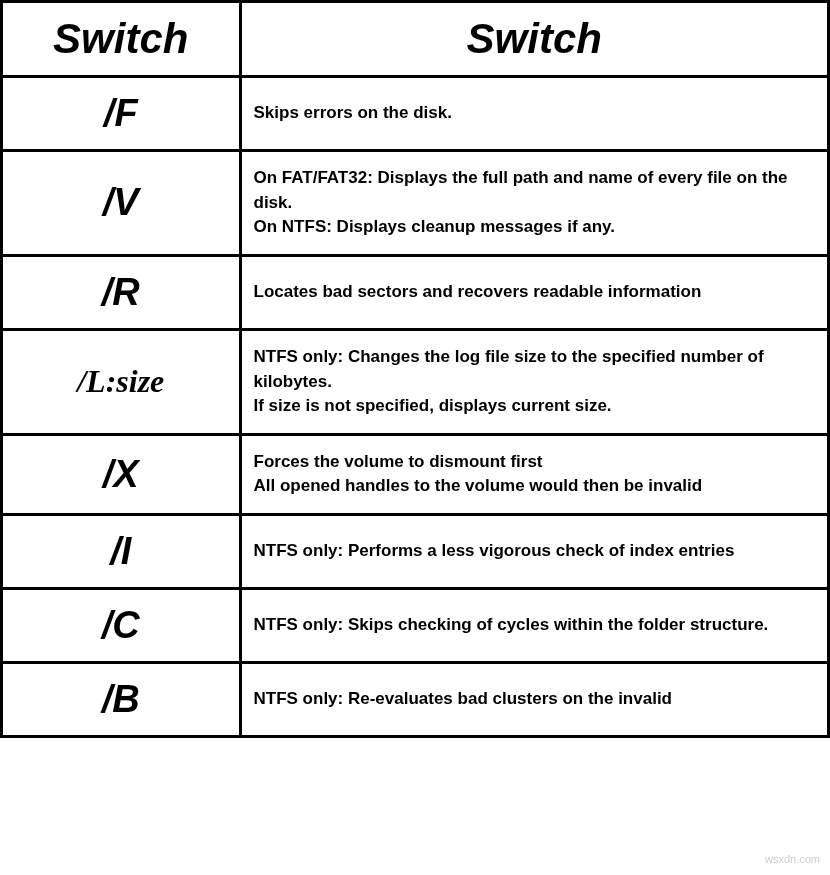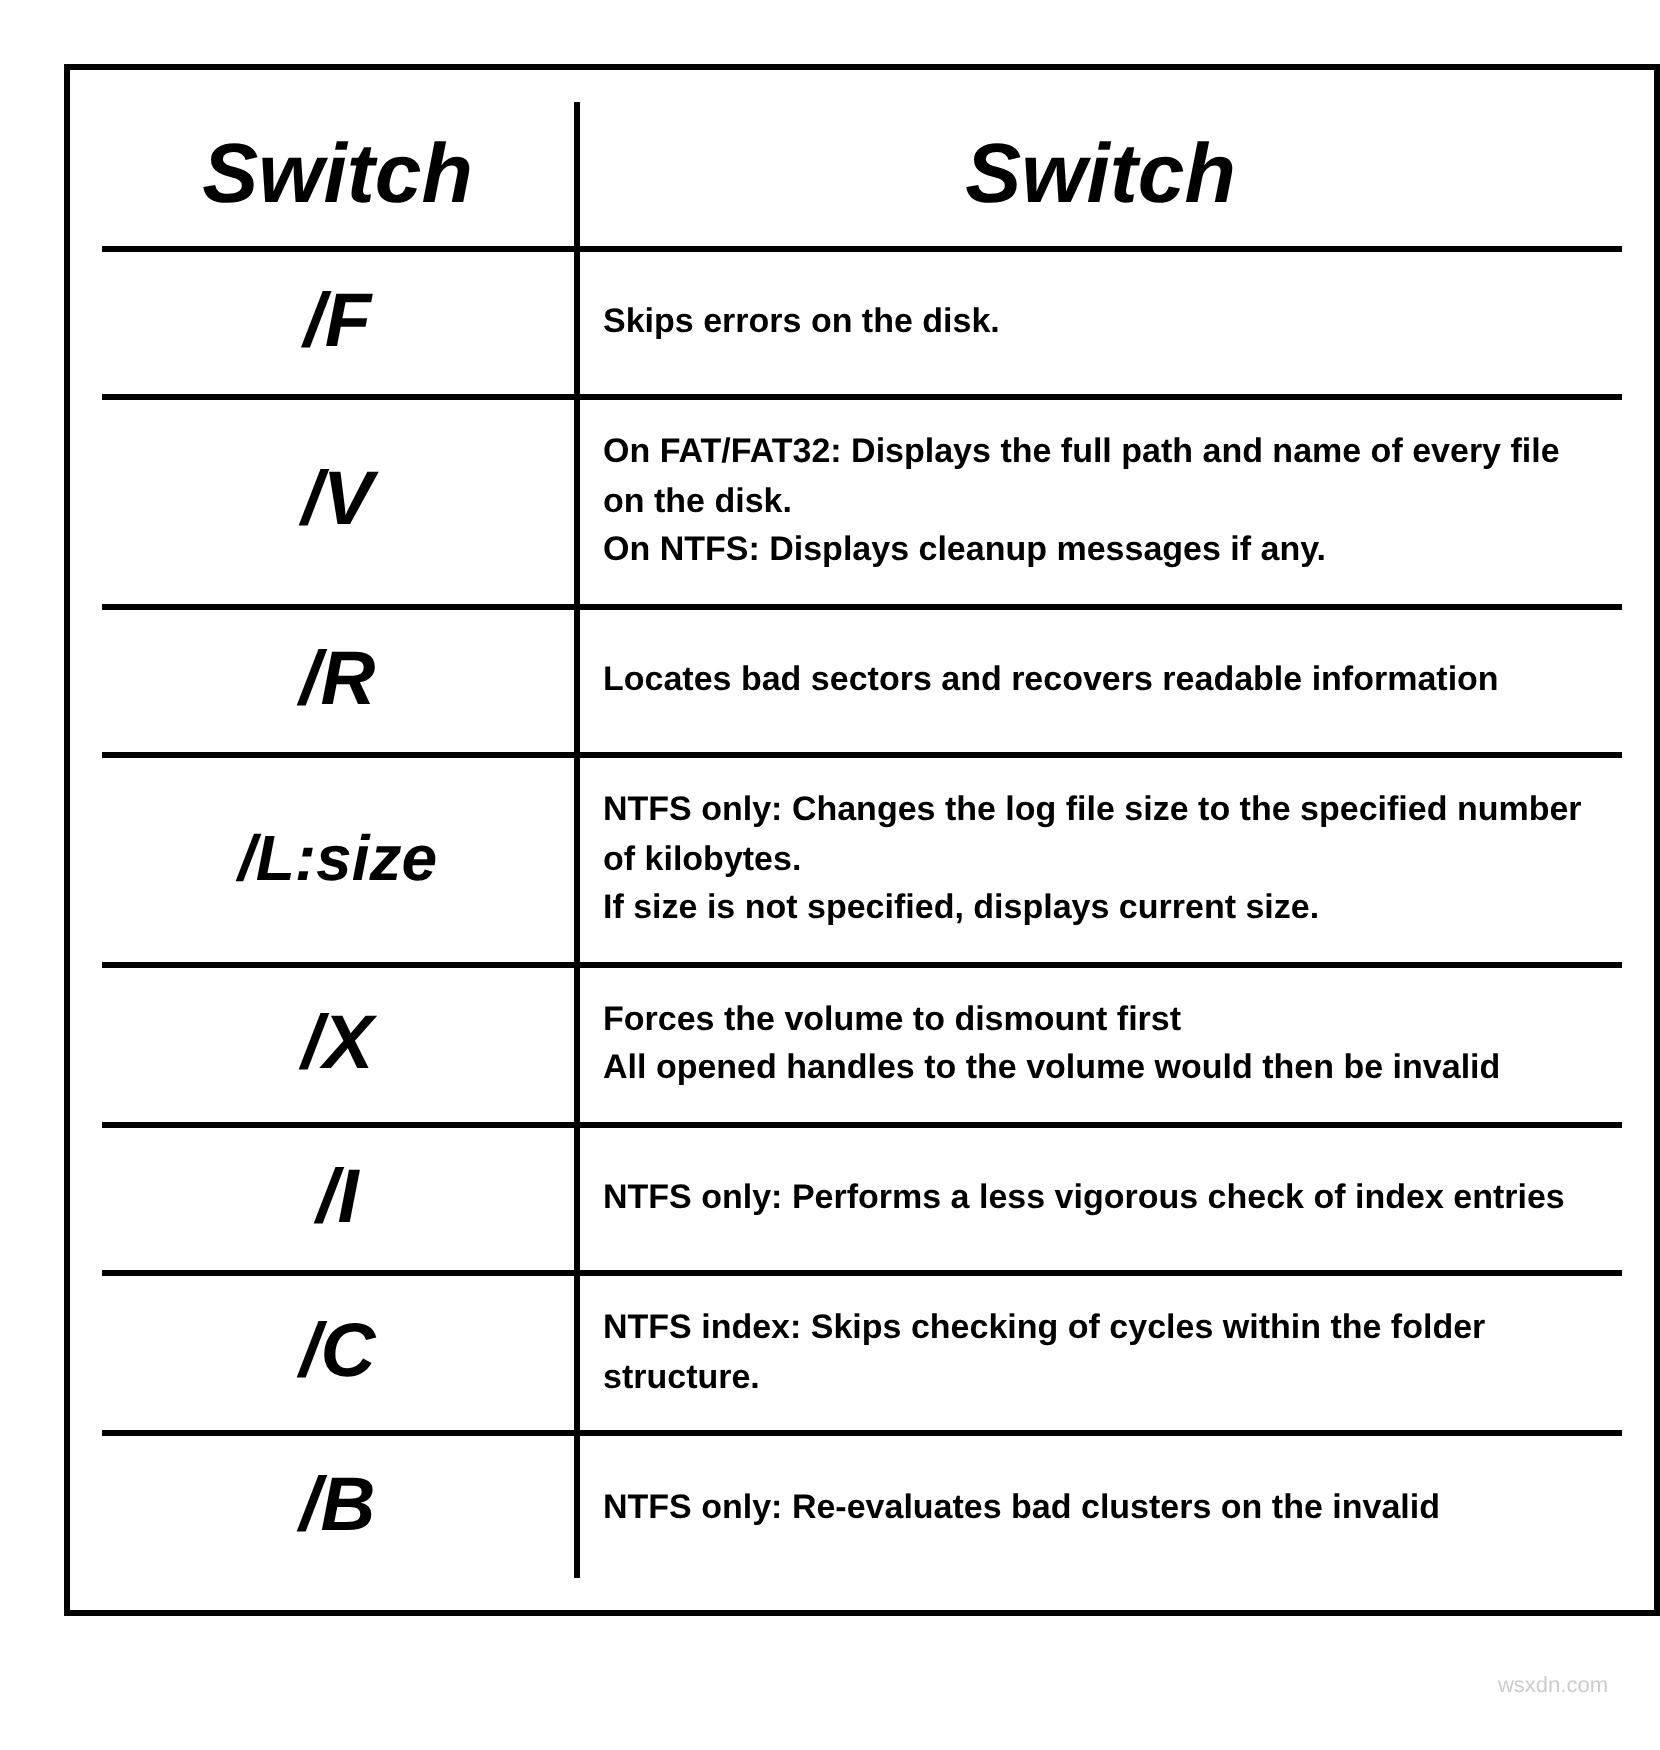--- a/index.html
+++ b/index.html
@@ -1,17 +1,17 @@
 <!DOCTYPE html>
 <html><head>
   <meta charset="utf-8">
   <style>
     * {
       margin: 0;
-      padding: 16px;
+      padding: 0;
       box-sizing: border-box;
     }
 
     body {
       background: #fff;
       font-family: Arial, sans-serif;
       width: 830px;
       min-height: 875px;
       display: flex;
       align-items: flex-start;
@@ -63,20 +63,21 @@
     }
 
     tbody tr td:last-child {
       font-size: 17px;
       font-weight: 700;
       line-height: 1.45;
     }
 
     .switch-lsize {
       font-size: 32px !important;
+      font-family: Liberation Serif, serif;
     }
 
     .watermark {
       position: fixed;
       bottom: 10px;
       right: 10px;
       font-size: 11px;
       color: #ccc;
       font-family: Arial, sans-serif;
       margin-left: 44px;
@@ -113,21 +114,21 @@
         <tr>
           <td>/X</td>
           <td>Forces the volume to dismount first<br>All opened handles to the volume would then be invalid</td>
         </tr>
         <tr>
           <td>/I</td>
           <td>NTFS only: Performs a less vigorous check of index entries</td>
         </tr>
         <tr>
           <td>/C</td>
-          <td>NTFS index: Skips checking of cycles within the folder structure.</td>
+          <td>NTFS only: Skips checking of cycles within the folder structure.</td>
         </tr>
         <tr>
           <td>/B</td>
           <td>NTFS only: Re-evaluates bad clusters on the invalid</td>
         </tr>
       </tbody>
   </table>
 </div>
 
 <div class="watermark">wsxdn.com</div>

